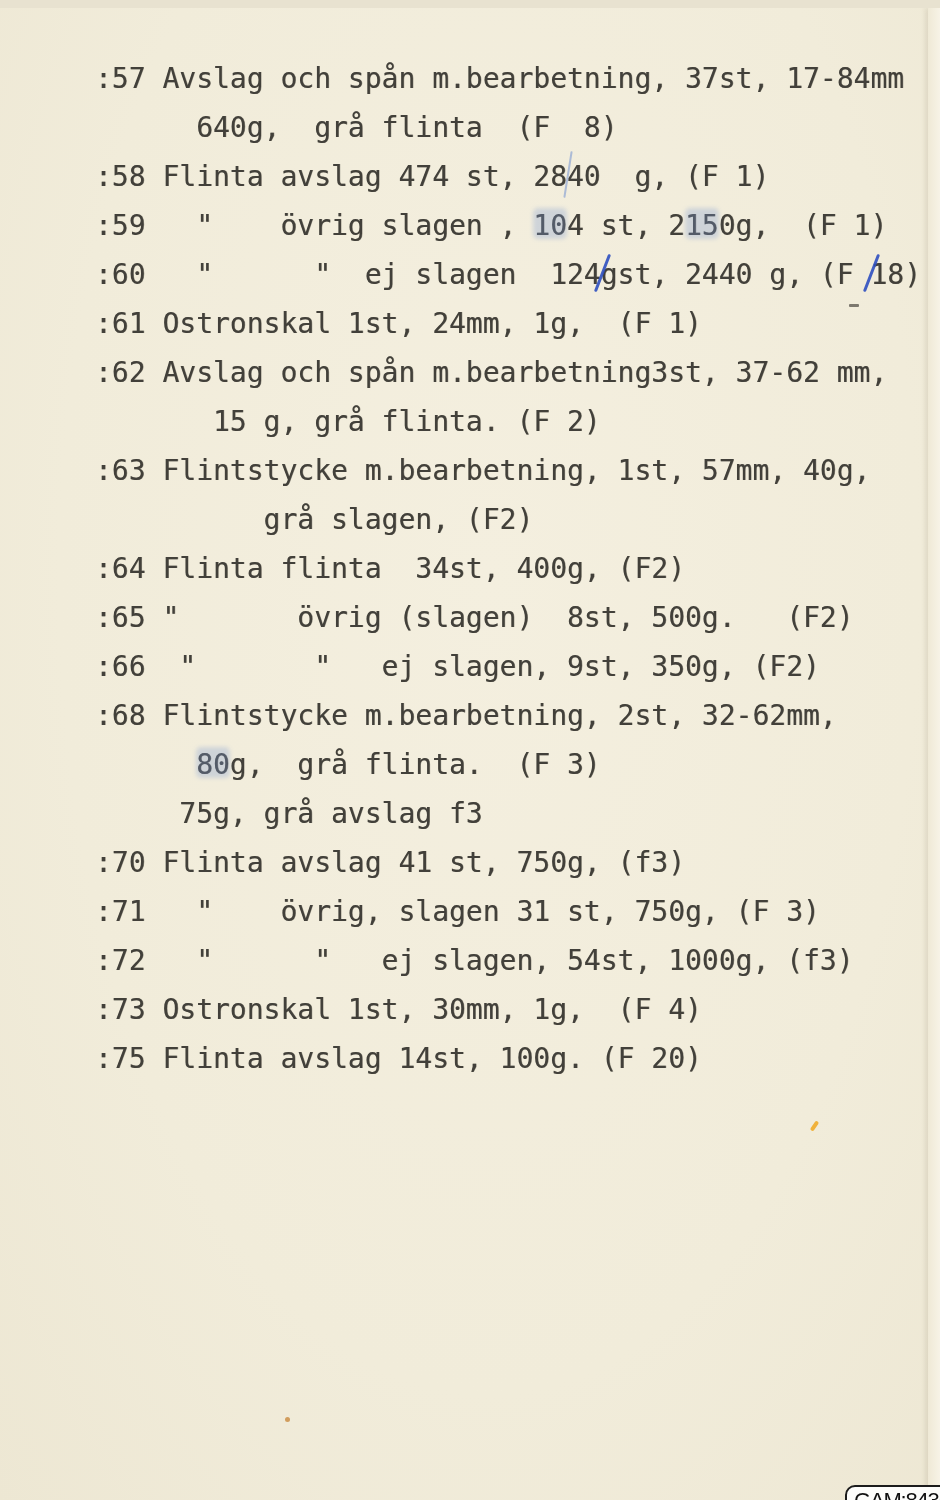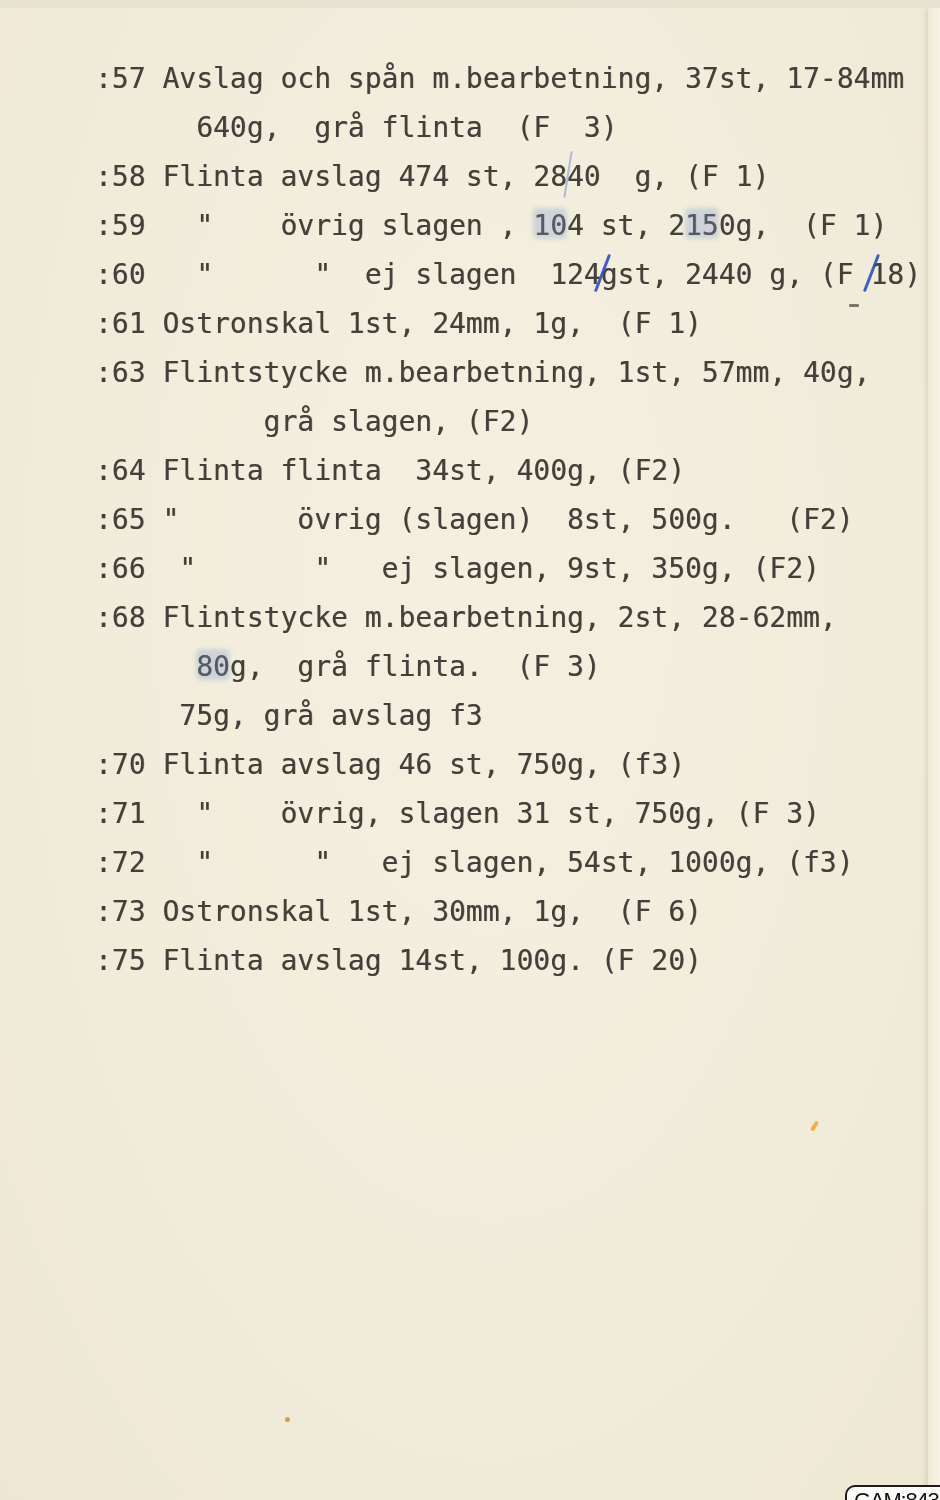--- a/index.html
+++ b/index.html
@@ -43,37 +43,39 @@
     font-size:22px;letter-spacing:-1.2px;color:#111;
   }
 </style>
 </head>
 <body>
 
 <div class="page">
 
   <div class="typed">
     <div class="line">:57 Avslag och spån m.bearbetning, 37st, 17-84mm</div>
-    <div class="line">      640g,  grå flinta  (F  3)</div>
+    <div class="line">      640g,  grå flinta  (F  8)</div>
     <div class="line">:58 Flinta avslag 474 st, 2840  g, (F 1)<span class="mark mark-vline" style="left: 28ch;"></span></div>
     <div class="line">:59   "    övrig slagen , 104 st, 2150g,  (F 1)<span class="mark mark-smudge" style="left: 26ch; width: 2ch;"></span><span class="mark mark-smudge" style="left: 35ch; width: 2ch;"></span></div>
     <div class="line">:60   "      "  ej slagen  124gst, 2440 g, (F 18)<span class="mark mark-slash" style="left: 30ch;"></span><span class="mark mark-slash" style="left: 46ch;"></span></div>
     <div class="line">:61 Ostronskal 1st, 24mm, 1g,  (F 1)</div>
+    <div class="line">:62 Avslag och spån m.bearbetning3st, 37-62 mm,</div>
+    <div class="line">       15 g, grå flinta. (F 2)</div>
     <div class="line">:63 Flintstycke m.bearbetning, 1st, 57mm, 40g,</div>
     <div class="line">          grå slagen, (F2)</div>
     <div class="line">:64 Flinta flinta  34st, 400g, (F2)</div>
     <div class="line">:65 "       övrig (slagen)  8st, 500g.   (F2)</div>
     <div class="line">:66  "       "   ej slagen, 9st, 350g, (F2)</div>
-    <div class="line">:68 Flintstycke m.bearbetning, 2st, 28-62mm,</div>
+    <div class="line">:68 Flintstycke m.bearbetning, 2st, 32-62mm,</div>
     <div class="line">      80g,  grå flinta.  (F 3)<span class="mark mark-smudge" style="left: 6ch; width: 2ch;"></span></div>
     <div class="line">     75g, grå avslag f3</div>
-    <div class="line">:70 Flinta avslag 46 st, 750g, (f3)</div>
+    <div class="line">:70 Flinta avslag 41 st, 750g, (f3)</div>
     <div class="line">:71   "    övrig, slagen 31 st, 750g, (F 3)</div>
     <div class="line">:72   "      "   ej slagen, 54st, 1000g, (f3)</div>
-    <div class="line">:73 Ostronskal 1st, 30mm, 1g,  (F 6)</div>
+    <div class="line">:73 Ostronskal 1st, 30mm, 1g,  (F 4)</div>
     <div class="line">:75 Flinta avslag 14st, 100g. (F 20)</div>
   </div>
 
   <div class="edge-right"></div>
   <div class="stray-dash"></div>
   <div class="speck speck-yellow"></div>
   <div class="speck speck-brown"></div>
 
   <div class="stamp">
     <span>GAM:84357</span>

